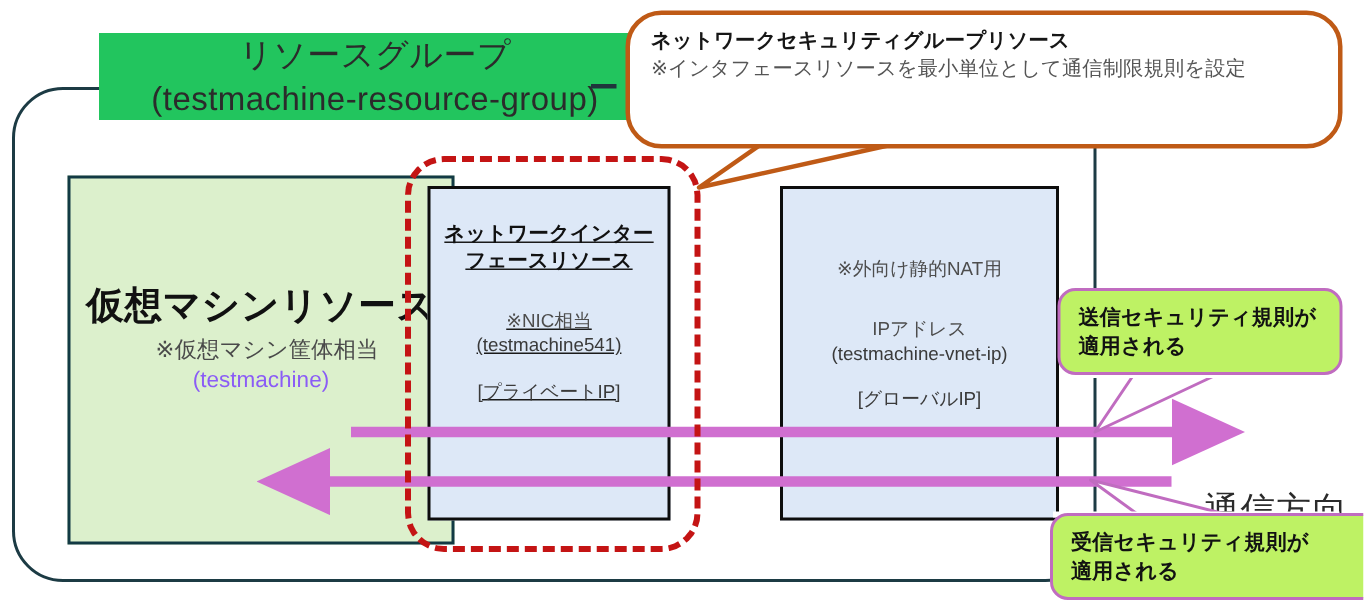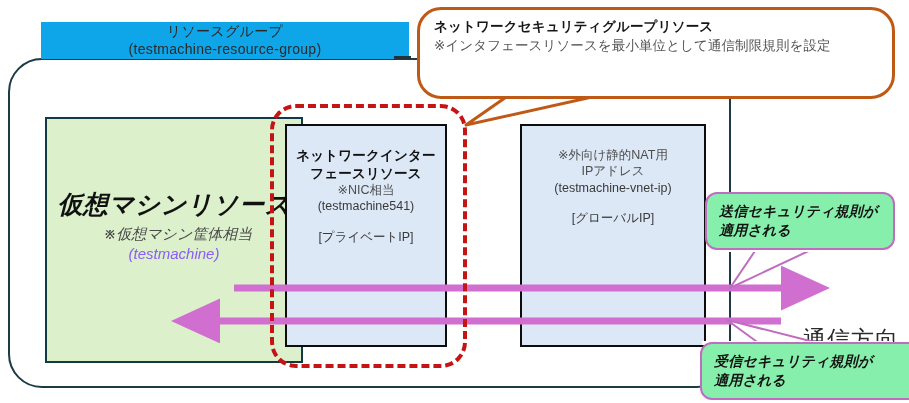--- a/index.html
+++ b/index.html
@@ -25,29 +25,29 @@
     left: 8px;
     top: 58px;
     width: 723px;
     height: 330px;
     border: 2.5px solid #1c3b44;
     border-radius: 34px;
     background: transparent;
     box-sizing: border-box;
   }
   #resource-group-title {
-    left: 41px;
+    left: 66px;
     top: 22px;
     width: 360px;
     text-align: center;
-    font-size: 14px;
+    font-size: 22px;
     line-height: 1.32;
     color: #2b2b2b;
     letter-spacing: 0.3px;
-    background: #0ea5e9;
+    background: #22c55e;
     padding: 0 4px;
     white-space: nowrap;
   }
   #resource-group-title .line2 { display: block; }
 
   
   #title-leader-dash {
     left: 394px;
     top: 56px;
     width: 17px;
@@ -64,21 +64,20 @@
     background: #dcf0cc;
     border: 2.5px solid #123a44;
     box-sizing: border-box;
   }
   #vm-resource-text {
     left: 45px;
     top: 188px;
     width: 258px;
     text-align: center;
     line-height: 1.35;
-    font-style: italic;
   }
   #vm-resource-text .t-main {
     display: block;
     font-size: 25px;
     font-weight: bold;
     color: #111111;
     letter-spacing: 0.5px;
   }
   #vm-resource-text .t-sub {
     display: block;
@@ -122,33 +121,34 @@
     display: block;
     font-size: 13.5px;
     font-weight: bold;
     color: #111111;
     letter-spacing: 0.2px;
   }
   .res-text .r-note {
     display: block;
     font-size: 12.5px;
     color: #4d4d4d;
+    margin-top: 24px;
   }
   .res-text .r-id {
     display: block;
     font-size: 12.5px;
     color: #3a3a3a;
   }
   .res-text .r-tag {
     display: block;
     font-size: 12.5px;
     color: #3a3a3a;
     margin-top: 14px;
   }
-  #nic-resource-text { left: 285px; top: 147px; width: 162px; }
+  #nic-resource-text { left: 285px; top: 147px; width: 162px; text-decoration: underline; }
   #pip-resource-text { left: 520px; top: 147px; width: 186px; }
 
   
   #flow-direction-label {
     left: 803px;
     top: 276px;
     font-size: 23px;
     color: #2b2b2b;
     letter-spacing: 1px;
     white-space: nowrap;
@@ -184,24 +184,23 @@
   #nsg-callout .c-id {
     display: block;
     font-size: 13.5px;
     color: #3c3c3c;
   }
 
   
   .pink-callout {
     border: 2px solid #c06cc0;
     border-radius: 12px;
-    background: #86efac;
+    background: #bef264;
     box-sizing: border-box;
     padding: 8px 10px 0 12px;
-    font-style: italic;
   }
   .pink-callout span {
     display: block;
     font-size: 14px;
     font-weight: bold;
     color: #121212;
     line-height: 1.38;
     letter-spacing: 0.2px;
   }
   #outbound-rule-callout { left: 705px; top: 192px; width: 190px; height: 58px; }

